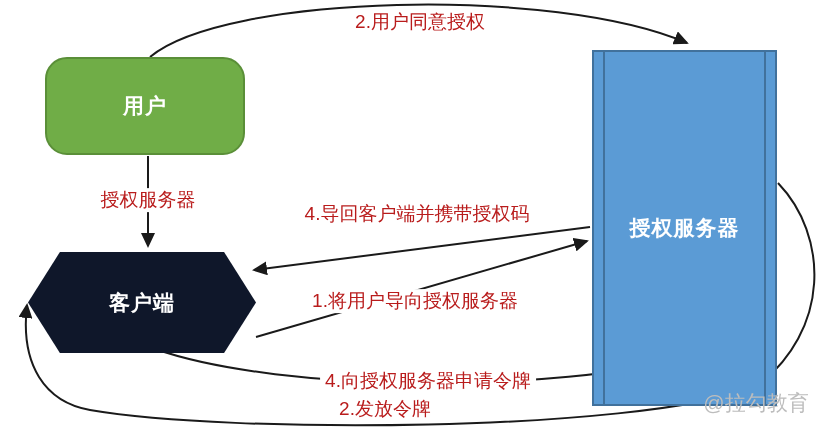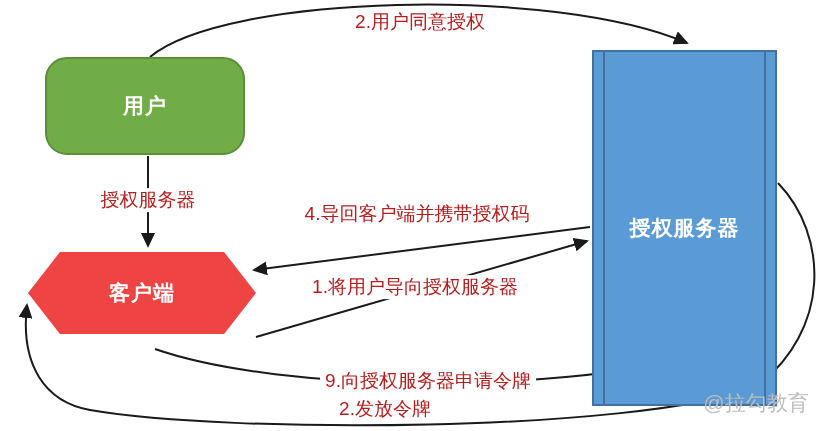--- a/index.html
+++ b/index.html
@@ -33,22 +33,22 @@
   .node-user {
     left: 45px; top: 57px;
     width: 200px; height: 98px;
     background: #70ad47;
     border: 2px solid #5a8f38;
     border-radius: 22px;
     box-sizing: border-box;
   }
   .node-client {
     left: 28px; top: 252px;
-    width: 228px; height: 82px;
-    background: #ef4444;
+    width: 228px; height: 101px;
+    background: #0f172a;
     clip-path: polygon(0% 50%, 14% 0%, 86% 0%, 100% 50%, 86% 100%, 14% 100%);
   }
   .node-auth {
     left: 592px; top: 50px;
     width: 185px; height: 356px;
     background: #5b9bd5;
     border: 2px solid #41719c;
     box-sizing: border-box;
   }
   .vbar {
@@ -116,21 +116,21 @@
     <div class="vbar vbar-right"></div>
     <span>授权服务器</span>
   </div>
 
   <div class="edge-label" style="left:420px; top:22px;">2.用户同意授权</div>
 
   <div class="edge-label" style="left:148px; top:200px;">授权服务器</div>
 
   <div class="edge-label" style="left:417px; top:214px;">4.导回客户端并携带授权码</div>
 
-  <div class="edge-label" style="left:415px; top:287px;">1.将用户导向授权服务器</div>
+  <div class="edge-label" style="left:415px; top:301px;">1.将用户导向授权服务器</div>
 
-  <div class="edge-label" style="left:428px; top:381px;">9.向授权服务器申请令牌</div>
+  <div class="edge-label" style="left:428px; top:381px;">4.向授权服务器申请令牌</div>
 
   <div class="edge-label" style="left:385px; top:409px;">2.发放令牌</div>
 
   <div class="watermark" style="left:756px; top:403px;">@拉勾教育</div>
 
 </div>
 
 </body></html>

